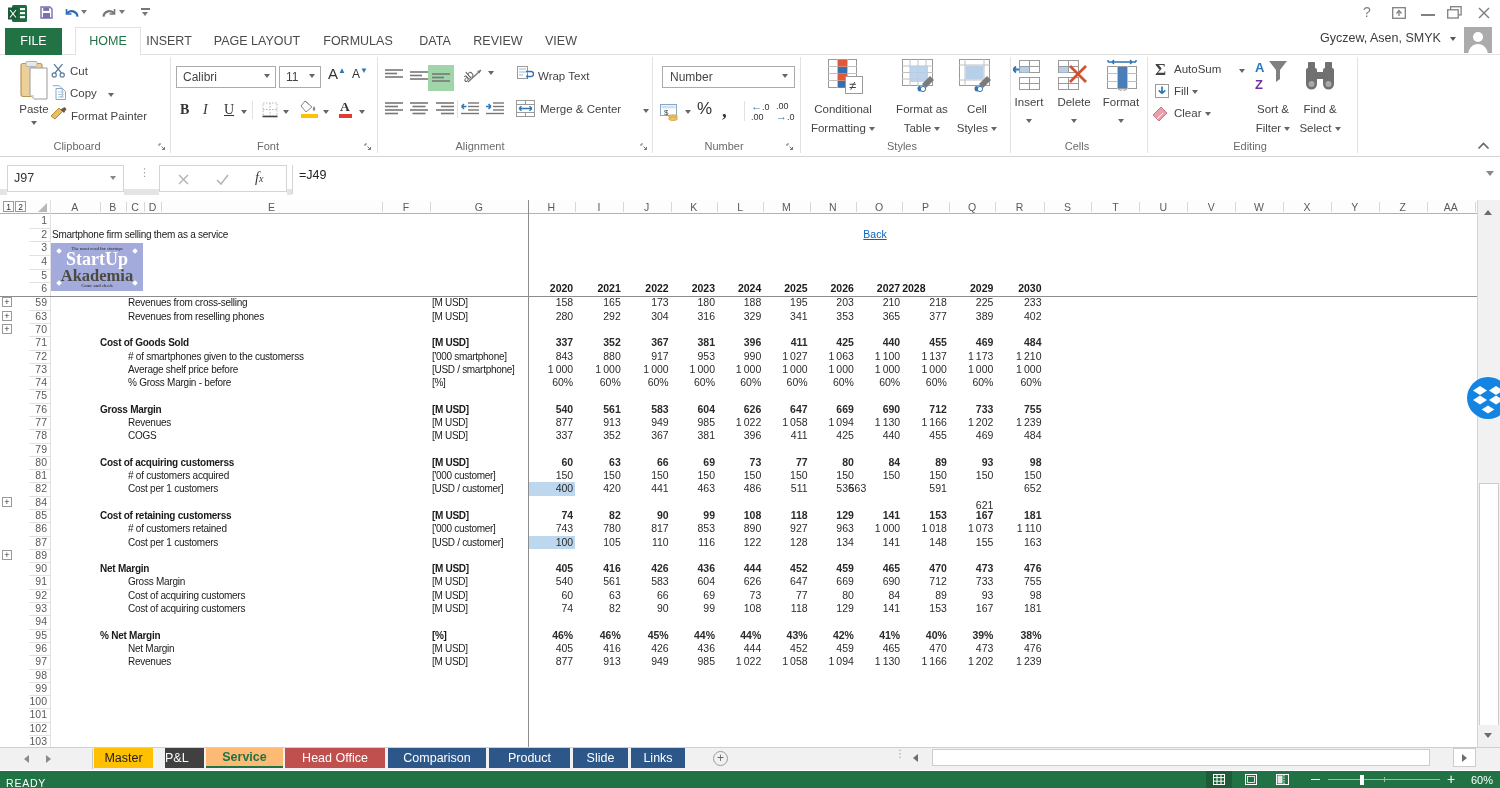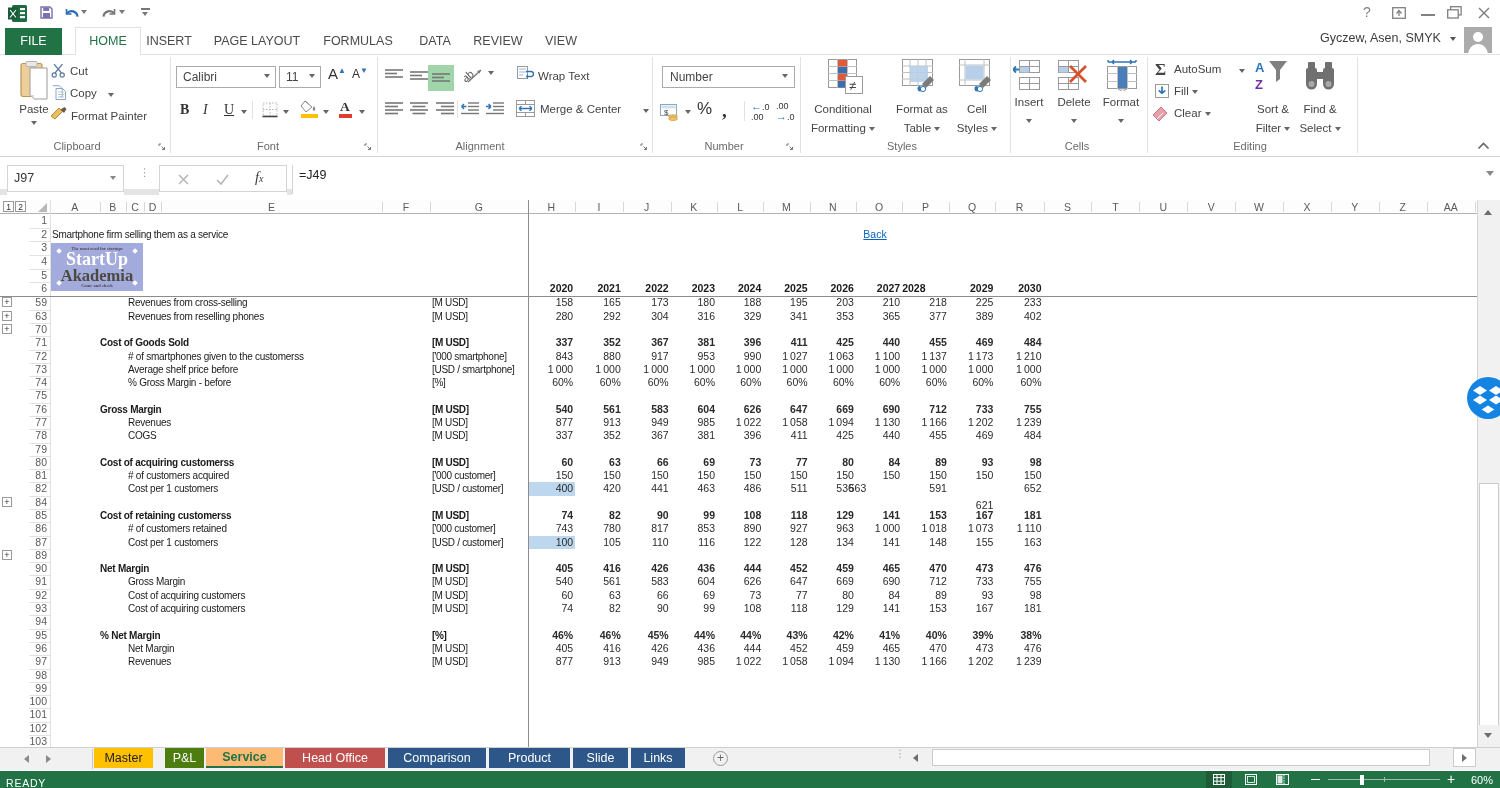--- a/index.html
+++ b/index.html
@@ -1380,21 +1380,21 @@
 <div class="ab" style="left:0;top:525px;width:22px;height:22px;background:#f1f1f1;">
       <span style="position:absolute;left:6px;top:8px;width:0;height:0;border:4px solid transparent;border-top:5px solid #6d6d6d;"></span>
     </div>
 </div>
 <div class="ab" style="left:0;top:747px;width:1500px;height:24px;background:#f1f1f1;border-top:1px solid #cfcfcf;font-size:12.5px;">
 <div class="ab" style="left:0;top:21.5px;width:1500px;height:2.5px;background:#fff;"></div>
 <div class="ab" style="left:92px;top:1px;width:1px;height:20px;background:#c8c8c8;"></div>
 <div class="ab" style="left:20px;top:7px;width:0;height:0;border:4px solid transparent;border-right:5px solid #8a8a8a;"></div>
 <div class="ab" style="left:46px;top:7px;width:0;height:0;border:4px solid transparent;border-left:5px solid #8a8a8a;"></div>
 <div class="ab" style="left:94px;top:0;width:59px;height:20px;background:#ffc000;color:#222;text-align:center;line-height:20px;">Master</div>
-<div class="ab" style="left:165px;top:0;width:39px;height:20px;background:#4d7c0f;color:#fff;text-align:center;line-height:20px;">P&amp;L</div>
+<div class="ab" style="left:165px;top:0;width:39px;height:20px;background:#404040;color:#fff;line-height:20px;">P&amp;L</div>
 <div class="ab" style="left:206px;top:0;width:77px;height:20px;background:#fdba74;border-bottom:2px solid #217346;color:#217346;font-weight:bold;text-align:center;line-height:19px;">Service</div>
 <div class="ab" style="left:285px;top:0;width:100px;height:20px;background:#c0504d;color:#fff;text-align:center;line-height:20px;">Head Office</div>
 <div class="ab" style="left:388px;top:0;width:98px;height:20px;background:#2d5788;color:#fff;text-align:center;line-height:20px;">Comparison</div>
 <div class="ab" style="left:489px;top:0;width:81px;height:20px;background:#2d5788;color:#fff;text-align:center;line-height:20px;">Product</div>
 <div class="ab" style="left:573px;top:0;width:55px;height:20px;background:#2d5788;color:#fff;text-align:center;line-height:20px;">Slide</div>
 <div class="ab" style="left:631px;top:0;width:54px;height:20px;background:#2d5788;color:#fff;text-align:center;line-height:20px;">Links</div>
 <div class="ab" style="left:713px;top:3px;width:15px;height:15px;border:1px solid #9a9a9a;border-radius:50%;color:#666;text-align:center;line-height:13px;font-size:12px;">+</div>
 <div class="ab" style="left:895px;top:3px;color:#9a9a9a;font-size:10px;line-height:5px;">⋮</div>
 <div class="ab" style="left:905px;top:0px;width:572px;height:20px;background:#f1f1f1;">
 <div class="ab" style="left:4px;top:6px;width:0;height:0;border:4px solid transparent;border-right:5px solid #6d6d6d;"></div>

